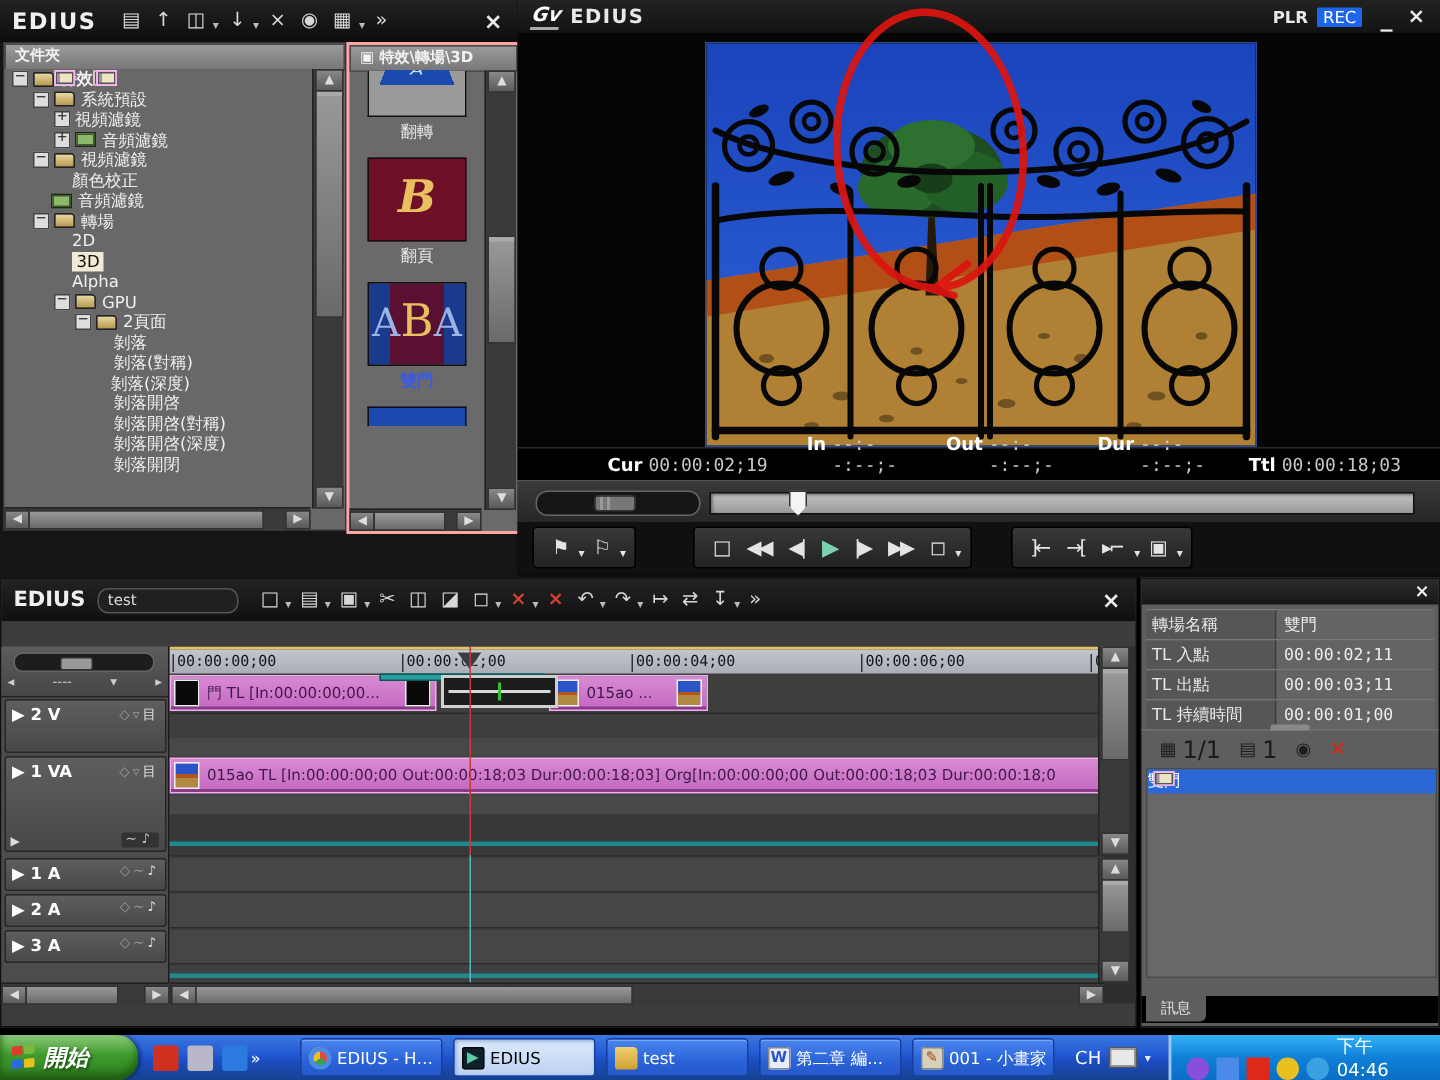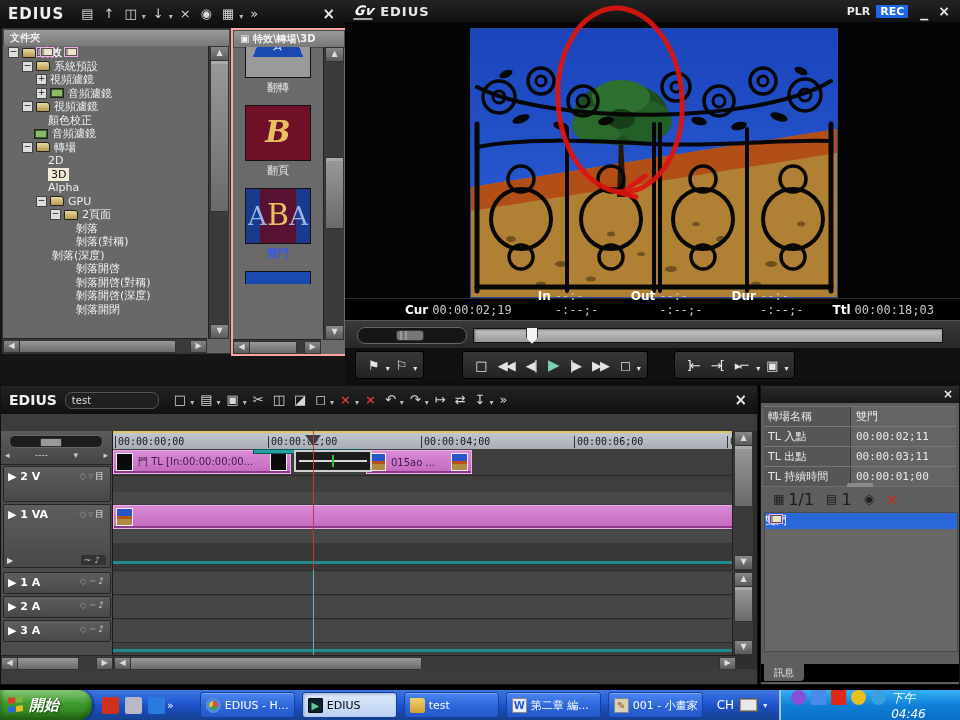--- a/index.html
+++ b/index.html
@@ -59,21 +59,21 @@
   .btab{height:18px;line-height:18px;padding:0 10px;font-size:11px;background:#454545;color:#ccc;border:1px solid #1a1a1a;border-bottom:none;border-radius:3px 3px 0 0;}
   .btab.active{background:#9c9c9c;color:#000;}
 
   
   #monitor{left:345px;top:0;width:615px;height:385px;background:#0d0d0d;}
   #menubar{left:0;top:0;width:615px;height:22px;background:linear-gradient(#232323,#121212);display:flex;align-items:center;color:#e8e8e8;}
   #gv-logo{font-style:italic;font-weight:bold;font-size:13px;color:#fff;margin:0 6px 0 10px;border-bottom:2px solid #aaa;transform:skewX(-12deg);}
   #app-name{font-weight:bold;font-size:13px;letter-spacing:1px;margin-right:10px;}
   .menu-item{font-size:12px;padding:0 7px;}
   #plr{font-weight:bold;font-size:11px;margin-left:auto;}
-  #rec{font-weight:bold;font-size:11px;background:#1e66e8;color:#fff;padding:0 4px;margin:0 6px;border-radius:1px;text-align:center;}
+  #rec{font-weight:normal;font-size:11px;background:#1e66e8;color:#fff;padding:0 4px;margin:0 6px;border-radius:1px;text-align:center;}
   #mon-min{font-weight:bold;padding:0 6px;}
   #mon-close{font-weight:bold;font-size:14px;padding:0 10px 0 4px;}
   #video-area{left:0;top:22px;width:615px;height:276px;background:#050505;}
   #preview-frame{position:absolute;left:125px;top:6px;width:366px;height:268px;border:1px solid #2a4a9a;background:#000;}
   #tc-row{left:0;top:298px;width:615px;height:22px;background:#000;border-top:1px solid #2a2a2a;display:flex;align-items:center;padding-left:60px;box-sizing:border-box;}
   .tc-item{display:flex;align-items:baseline;margin-right:26px;}
   .tc-label{color:#fff;font-weight:bold;font-size:12px;margin-right:4px;}
   .tc-value{color:#c8c8c8;font-size:12px;}
   #slider-row{left:0;top:320px;width:615px;height:28px;background:linear-gradient(#3a3a3a,#262626);border-top:1px solid #555;}
   #shuttle{position:absolute;left:12px;top:6px;width:108px;height:15px;border-radius:8px;background:#161616;border:1px solid #666;}
@@ -163,21 +163,21 @@
   .ql-ico{width:17px;height:17px;border-radius:2px;}
   #ql-more{color:#fff;font-size:11px;margin-left:2px;}
   #tasks{display:flex;align-items:center;margin-left:26px;gap:7px;}
   .task{width:93px;height:24px;border-radius:3px;background:linear-gradient(#4a86f0,#2b63d8 60%,#2458c8);border:1px solid #1a3f9a;display:flex;align-items:center;color:#fff;font-size:11px;box-shadow:inset 0 1px 0 #7aa8f8;}
   .task.active{background:linear-gradient(#dce9fb,#bcd2f2);color:#000;box-shadow:inset 1px 1px 3px #8aa8d0;}
   .task .ticon{width:15px;height:15px;margin:0 4px 0 5px;flex:none;border-radius:2px;}
   .task .tlabel2{overflow:hidden;white-space:nowrap;text-overflow:ellipsis;}
   #lang-area{display:flex;align-items:center;margin-left:14px;color:#fff;font-size:12px;gap:5px;}
   #kbd-ico{width:17px;height:12px;background:#e8e8e8;border:1px solid #555;box-shadow:inset 0 0 0 1px #999;border-radius:1px;}
   #lang-dd{font-size:8px;color:#e8e8e8;}
-  #tray{margin-left:12px;height:30px;flex:1;background:linear-gradient(#35b2f5,#0f7fd8 50%,#0b6ec4);border-left:2px solid #9cc6f0;display:flex;align-items:flex-start;padding-left:10px;font-style:italic;}
+  #tray{margin-left:12px;height:30px;flex:1;background:linear-gradient(#35b2f5,#0f7fd8 50%,#0b6ec4);border-left:2px solid #9cc6f0;display:flex;align-items:flex-end;padding-left:10px;}
   .tray-ico{width:15px;height:15px;margin-right:5px;}
   #tray-time{margin-left:auto;margin-right:10px;color:#fff;font-size:12px;}
 </style>
 </head>
 <body>
 
 <div id="screen">
 
   <div id="bin-window" class="abs">
     <div id="bin-titlebar" class="abs">
@@ -269,21 +269,21 @@
           <div class="trow" style="padding-left: 61px;">
             <span style="width: 12px;"></span>
             <span class="fico clip"></span>
             <span class="tlabel">剝落</span>
           </div>
           <div class="trow" style="padding-left: 61px;">
             <span style="width: 12px;"></span>
             <span class="fico clip"></span>
             <span class="tlabel">剝落(對稱)</span>
           </div>
-          <div class="trow" style="padding-left: 37px;">
+          <div class="trow" style="padding-left: 59px;">
             <span style="width: 12px;"></span>
             <span class="fico clip"></span>
             <span class="tlabel">剝落(深度)</span>
           </div>
           <div class="trow" style="padding-left: 61px;">
             <span style="width: 12px;"></span>
             <span class="fico clip"></span>
             <span class="tlabel">剝落開啓</span>
           </div>
           <div class="trow" style="padding-left: 61px;">
@@ -615,20 +615,21 @@
           <div class="transition-box">
             <div class="midline"></div>
             <div class="gtick"></div>
           </div>
         </div>
         <div class="gaprow" style="top:61px;height:12px;"></div>
 
         <div class="trackrow" style="top:73px;height:26px;">
           <div class="clip" style="left:0;width:621px;">
             <span class="cthumb land"></span>
+            <span class="ctext">015ao TL [In:00:00:00;00 Out:00:00:18;03 Dur:00:00:18;03]  Org[In:00:00:00;00 Out:00:00:18;03 Dur:00:00:18;0</span>
           </div>
         </div>
         <div class="gaprow" style="top:99px;height:13px;"></div>
         <div class="gaprow" style="top:112px;height:27px;background:#383838;"></div>
         <div class="tealline" style="top:130px;"></div>
 
         <div class="trackrow" style="top:141px;height:22px;background:#464646;"></div>
         <div class="trackrow" style="top:165px;height:22px;background:#464646;"></div>
         <div class="trackrow" style="top:189px;height:22px;background:#464646;"></div>
         <div class="gaprow" style="top:213px;height:11px;background:#404040;"></div>

